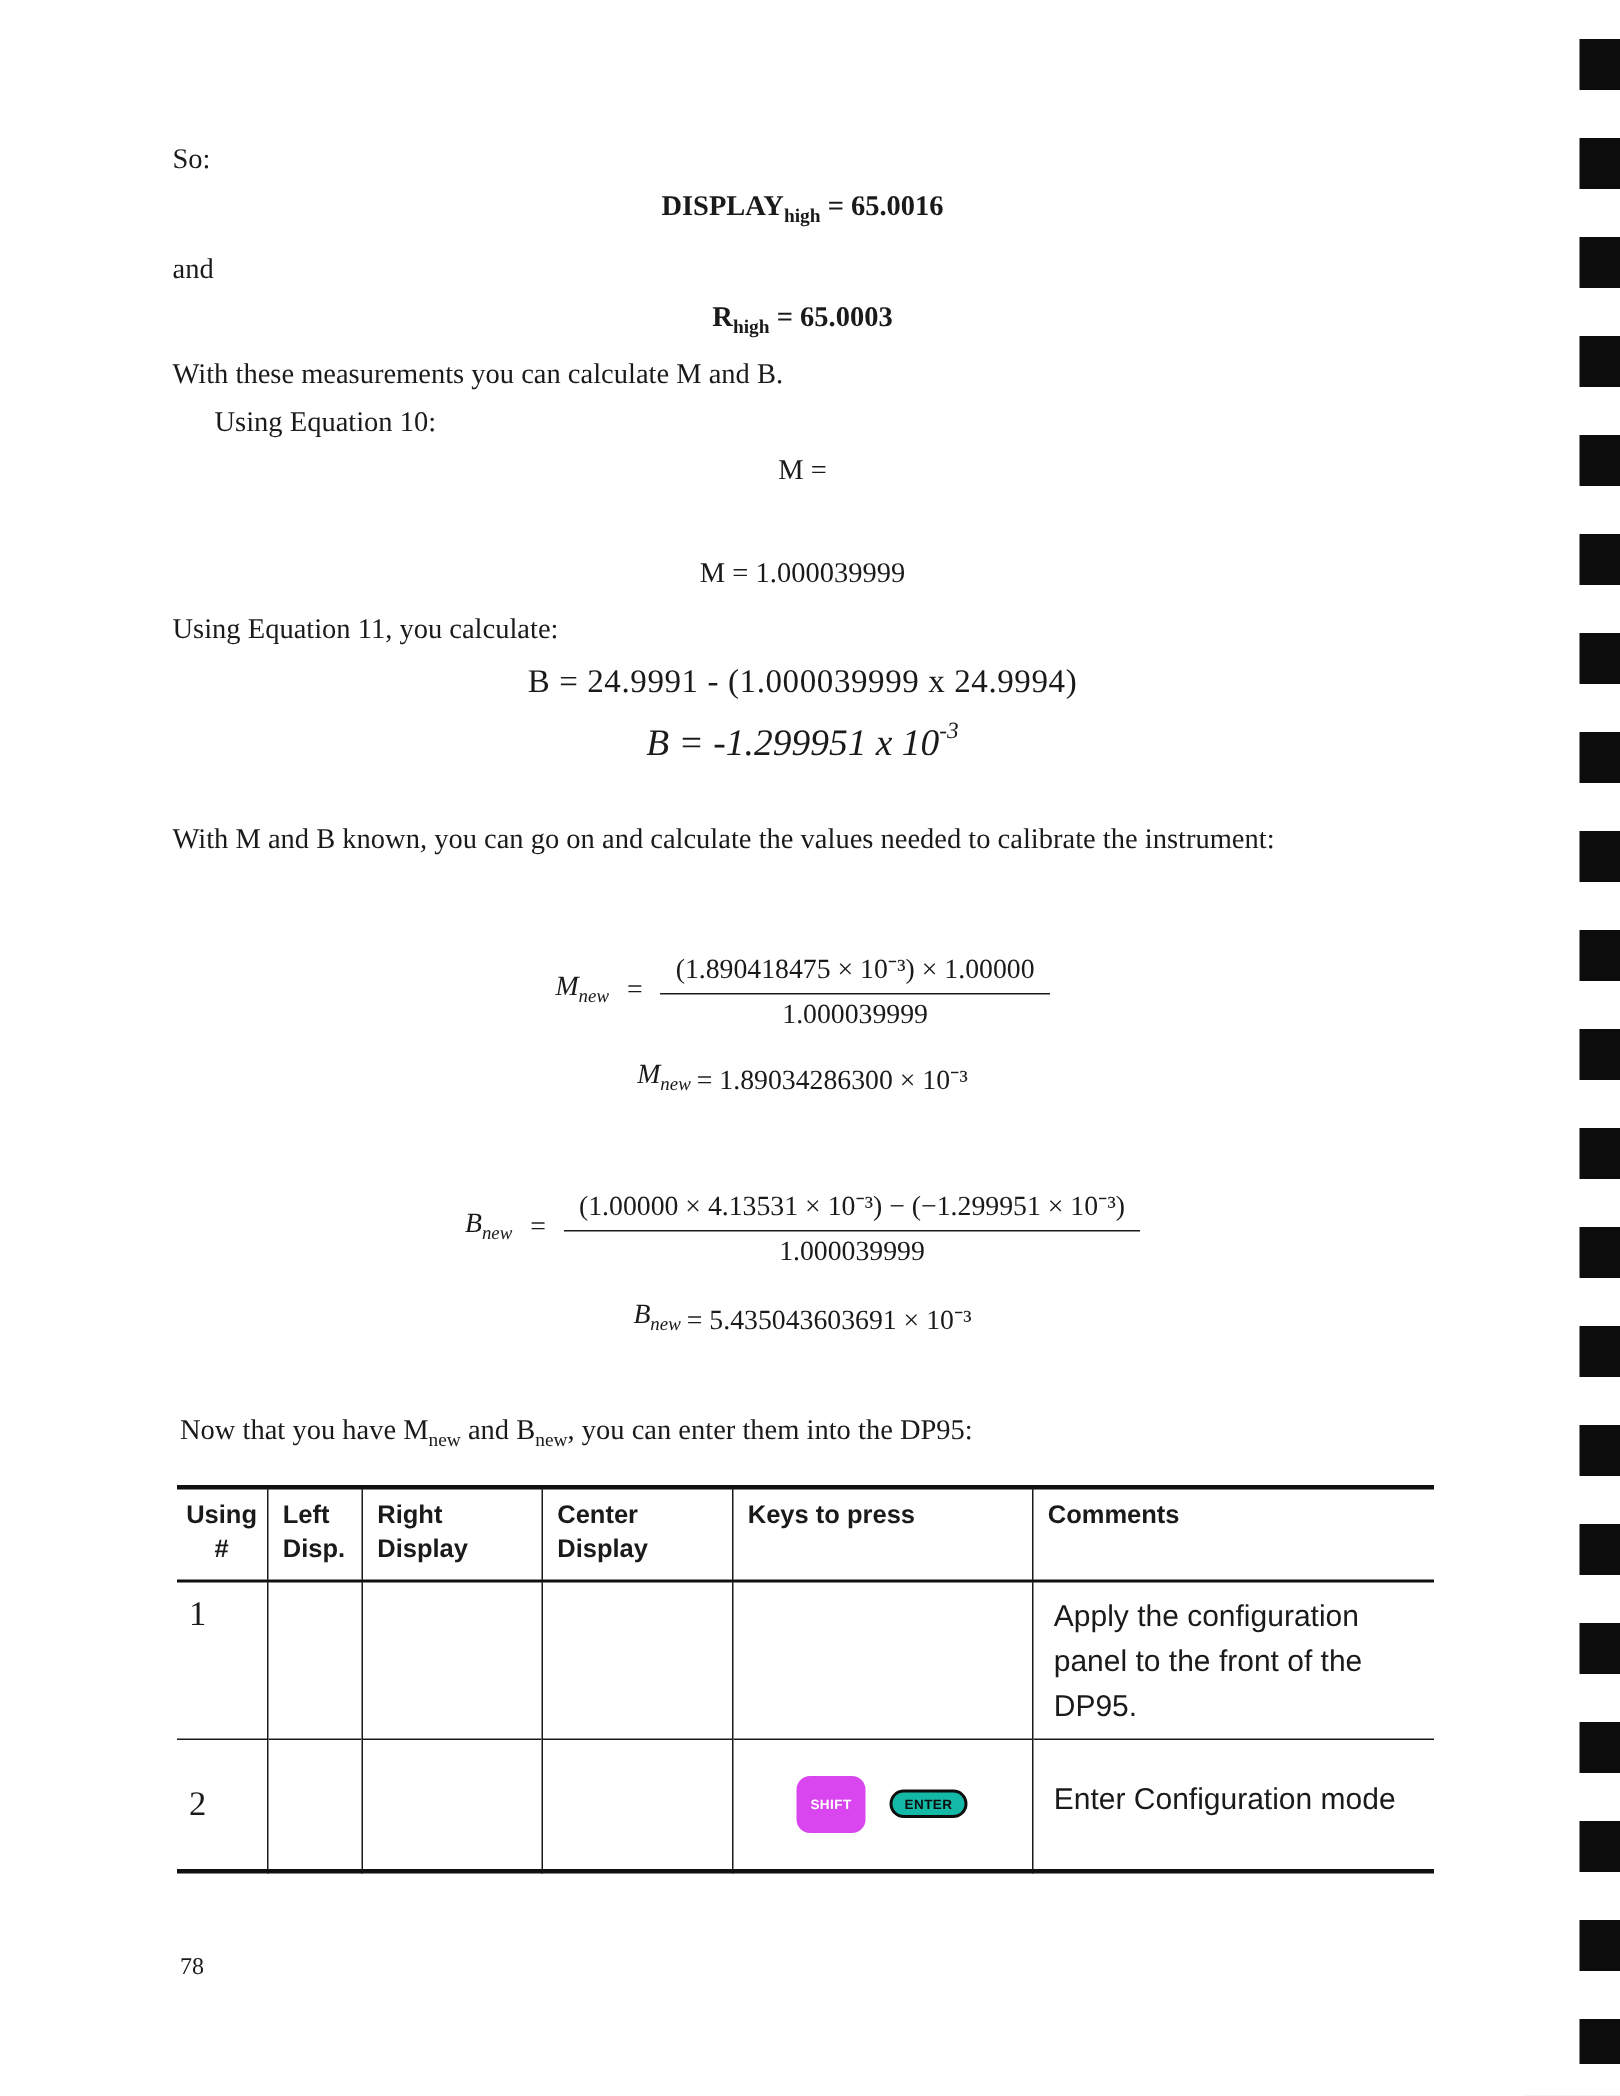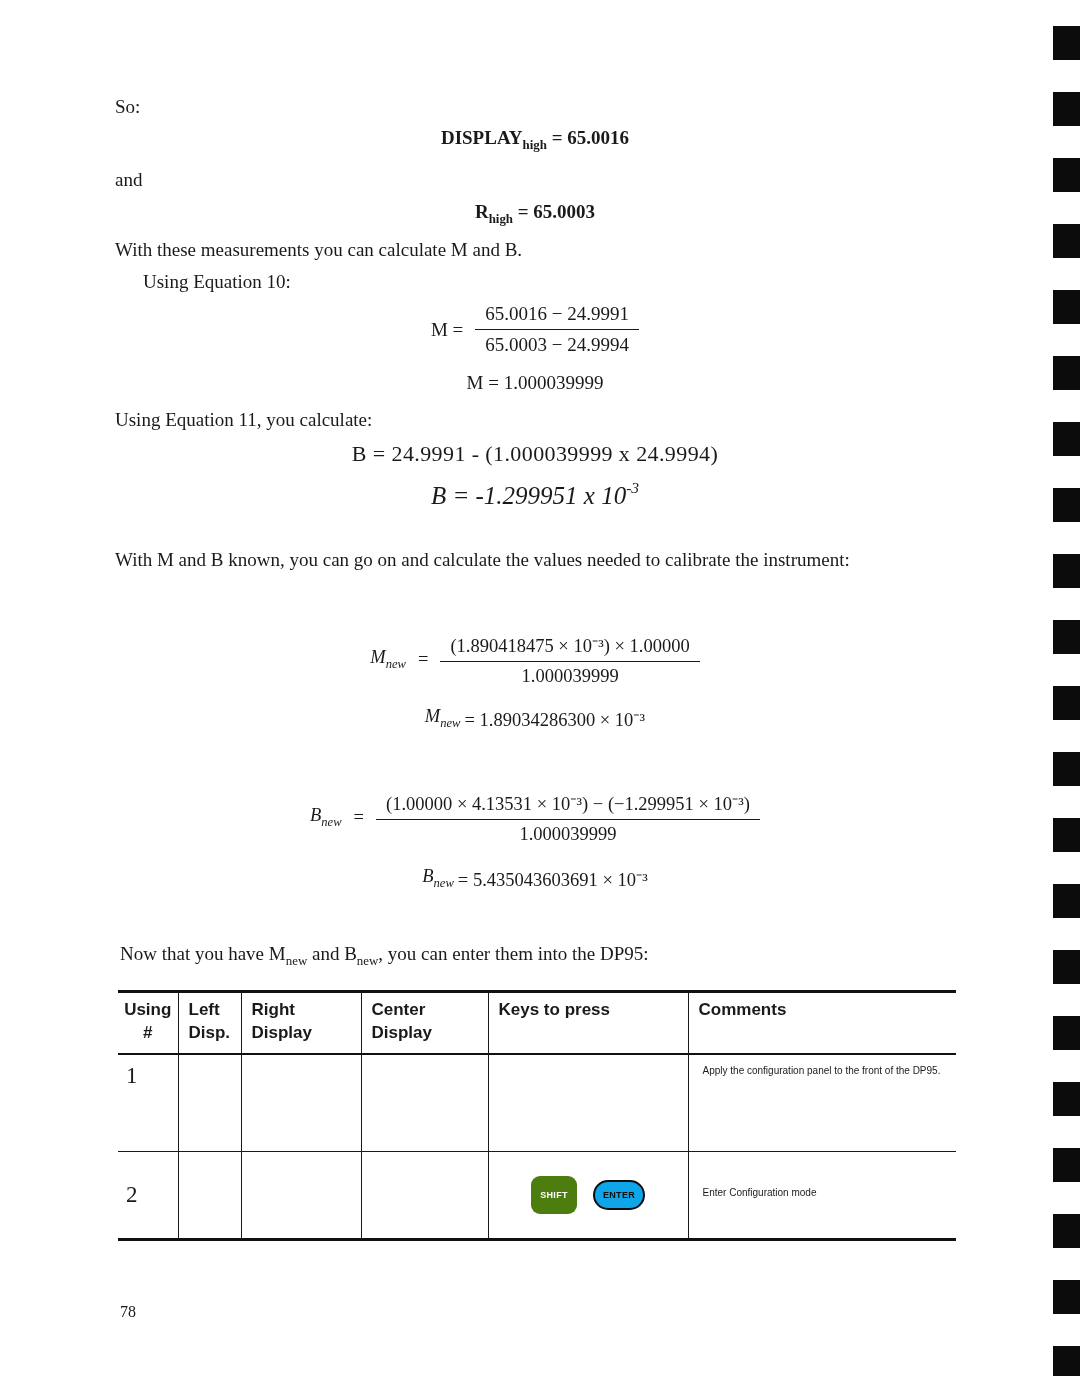--- a/index.html
+++ b/index.html
@@ -39,32 +39,32 @@
   .calib tbody tr.r2 { border-bottom:3px solid #111; height:88px; }
   .calib th {
     font-family:"Liberation Sans", sans-serif; font-weight:bold; font-size:17px;
     text-align:left; vertical-align:top; padding:6px 4px 4px 10px; line-height:1.35;
   }
   .calib th.c { text-align:center; padding-left:4px; }
   .calib td { vertical-align:top; }
   .calib td.step { font-size:23px; padding:8px 0 0 8px; }
   .calib tr.r2 td.step { vertical-align:middle; padding-top:0; }
   .calib td.comment {
-    font-family:"Liberation Sans", sans-serif; font-size:10px;
+    font-family:"Liberation Sans", sans-serif; font-size:20px;
     padding:8px 6px 6px 14px; line-height:1.5;margin-top:46px;
   }
   .calib tr.r2 td.comment { vertical-align:middle; padding-top:0; }
   .keys-wrap { display:flex; justify-content:center; align-items:center; gap:16px; height:100%; }
   .calib td.keys-cell { vertical-align:middle; }
   .key {
     display:inline-flex; align-items:center; justify-content:center;
     font-family:"Liberation Sans", sans-serif; font-weight:bold; font-size:9px; letter-spacing:0.3px;
   }
-  .key-shift { width:46px; height:38px; background:#4d7c0f; color:#ffffff; border-radius:9px; }
-  .key-enter { width:52px; height:30px; background:#0ea5e9; color:#0d0d0d; border:2.5px solid #0d0d0d; border-radius:16px; }
+  .key-shift { width:46px; height:38px; background:#d946ef; color:#ffffff; border-radius:9px; }
+  .key-enter { width:52px; height:19px; background:#14b8a6; color:#0d0d0d; border:2.5px solid #0d0d0d; border-radius:16px; }
 
   .pagenum { position:absolute; left:120px; top:1303px; font-size:16px; }
 </style>
 </head>
 <body>
 
 <div class="page">
 
   <div class="scan-strip"></div>
 
@@ -75,24 +75,20 @@
   <div class="abs" style="left:115px; top:169px;">and</div>
 
   <div class="abs centered eq-bold" style="top:201px;"><span>R</span><sub class="sm">high</sub><span> = 65.0003</span></div>
 
   <div class="abs" style="left:115px; top:239px;font-family:Liberation Serif, serif;">With these measurements you can calculate M and B.</div>
 
   <div class="abs" style="left:115px; top:271px;margin-left:28px;">Using Equation 10:</div>
 
   <div class="abs eqrow" style="top:303px;">
     <span>M =</span>
-    <span class="frac">
-      <span class="num">65.0016 − 24.9991</span>
-      <span class="den">65.0003 − 24.9994</span>
-    </span>
   </div>
 
   <div class="abs centered" style="top:372px;">M = 1.000039999</div>
 
   <div class="abs" style="left:115px; top:409px;">Using Equation 11, you calculate:</div>
 
   <div class="abs centered big-eq" style="top:441px;">B = 24.9991 - (1.000039999 x 24.9994)</div>
 
   <div class="abs centered big-eq2" style="top:481px;font-style:italic;"><span>B = -1.299951 x 10</span><sup class="sm">-3</sup></div>
 

